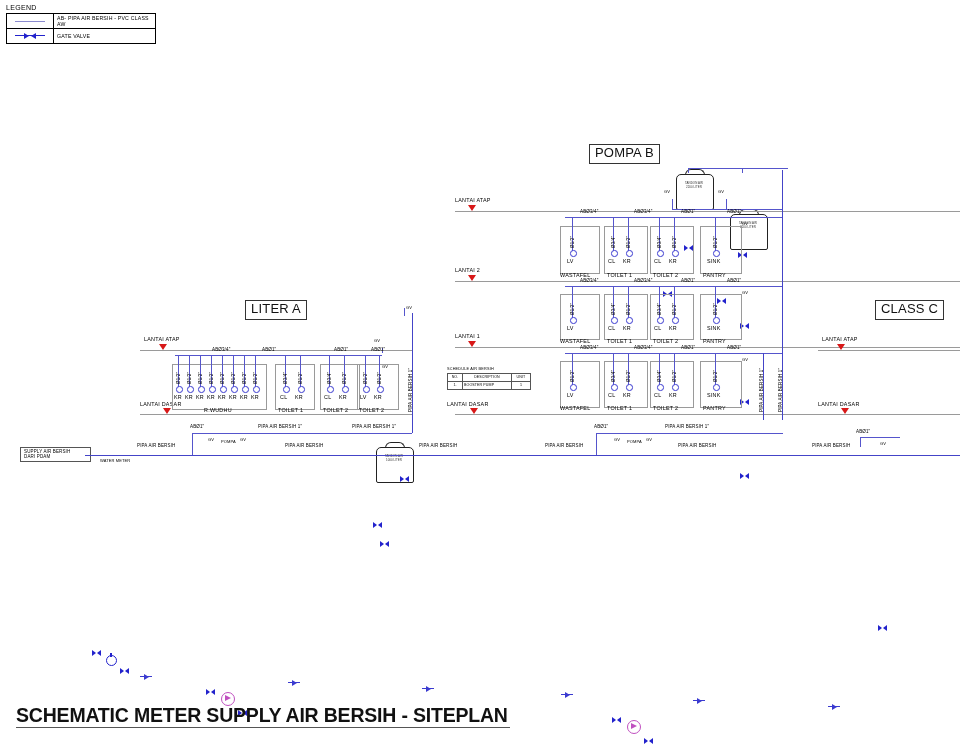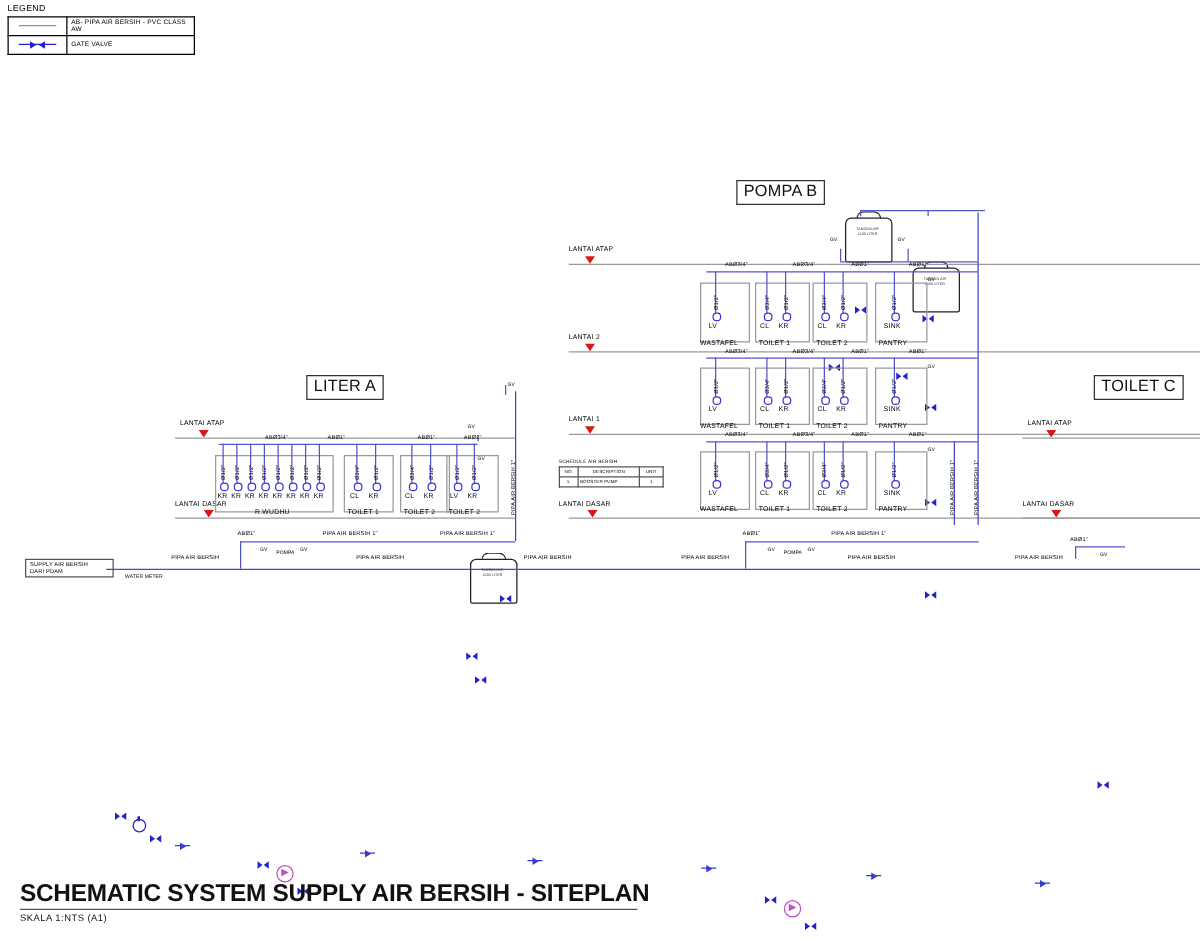--- a/index.html
+++ b/index.html
@@ -439,21 +439,21 @@
   <div class="abs pv" style="left:379px;top:355px;height:33px;"></div>
   <div class="abs fx" style="left:377px;top:386px;"></div>
   <div class="abs t45 vt" style="left:378px;top:384px;">Ø1/2"</div>
   <div class="abs t" style="left:360px;top:395px;">LV</div>
   <div class="abs t" style="left:374px;top:395px;">KR</div>
   <div class="abs t" style="left:359px;top:408px;">TOILET 2</div>
 
   <div class="abs pv2" style="left:412px;top:313px;height:120px;"></div>
   <div class="abs t45 vt" style="left:409px;top:412px;">PIPA AIR BERSIH 1"</div>
 
-  <div class="abs bldg" style="left:875px;top:300px;">TOILET C</div>
+  <div class="abs bldg" style="left:875px;top:300px;">CLASS C</div>
 
   <div class="abs floor" style="left:818px;top:350px;width:142px;"></div>
   <div class="abs t" style="left:822px;top:337px;">LANTAI ATAP</div>
   <div class="abs lvlmark" style="left:837px;top:344px;"></div>
 
   <div class="abs floor" style="left:818px;top:414px;width:142px;"></div>
   <div class="abs t" style="left:818px;top:402px;">LANTAI DASAR</div>
   <div class="abs lvlmark" style="left:841px;top:408px;"></div>
 
   <div class="abs pv" style="left:860px;top:437px;height:10px;"></div>
@@ -543,18 +543,17 @@
   <div class="abs pump" style="left:627px;top:427px;"></div>
   <div class="abs t4" style="left:627px;top:440px;">POMPA</div>
   <div class="abs gv" style="left:644px;top:430px;">
       <i class="l"></i>
       <i class="r"></i>
     </div>
   <div class="abs t4" style="left:646px;top:438px;">GV</div>
   <div class="abs t45" style="left:665px;top:425px;">PIPA AIR BERSIH 1"</div>
 
   <div class="abs" id="maintitle">
-    <div class="mt">SCHEMATIC SYSTEM SUPPLY AIR BERSIH - SITEPLAN</div>
+    <div class="mt">SCHEMATIC METER SUPPLY AIR BERSIH - SITEPLAN</div>
     <div class="rule"></div>
-    <div class="sc">SKALA 1:NTS (A1)</div>
   </div>
 
 </div>
 
 </body></html>

